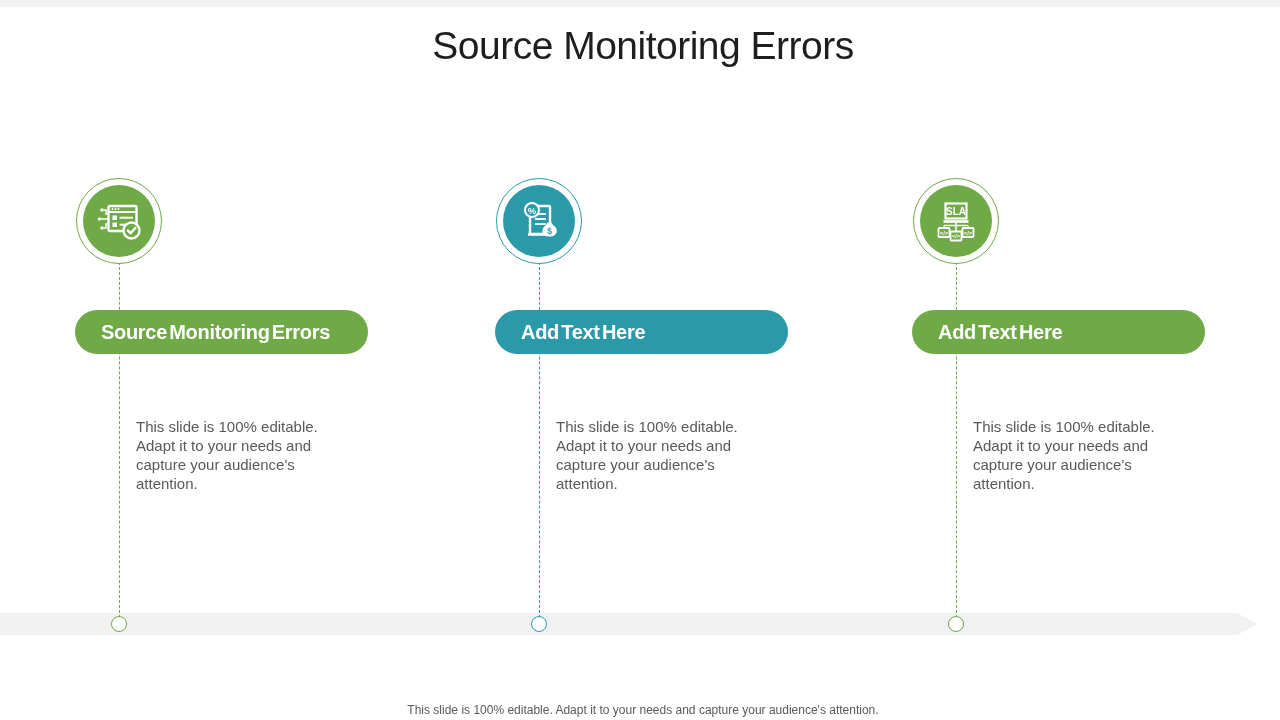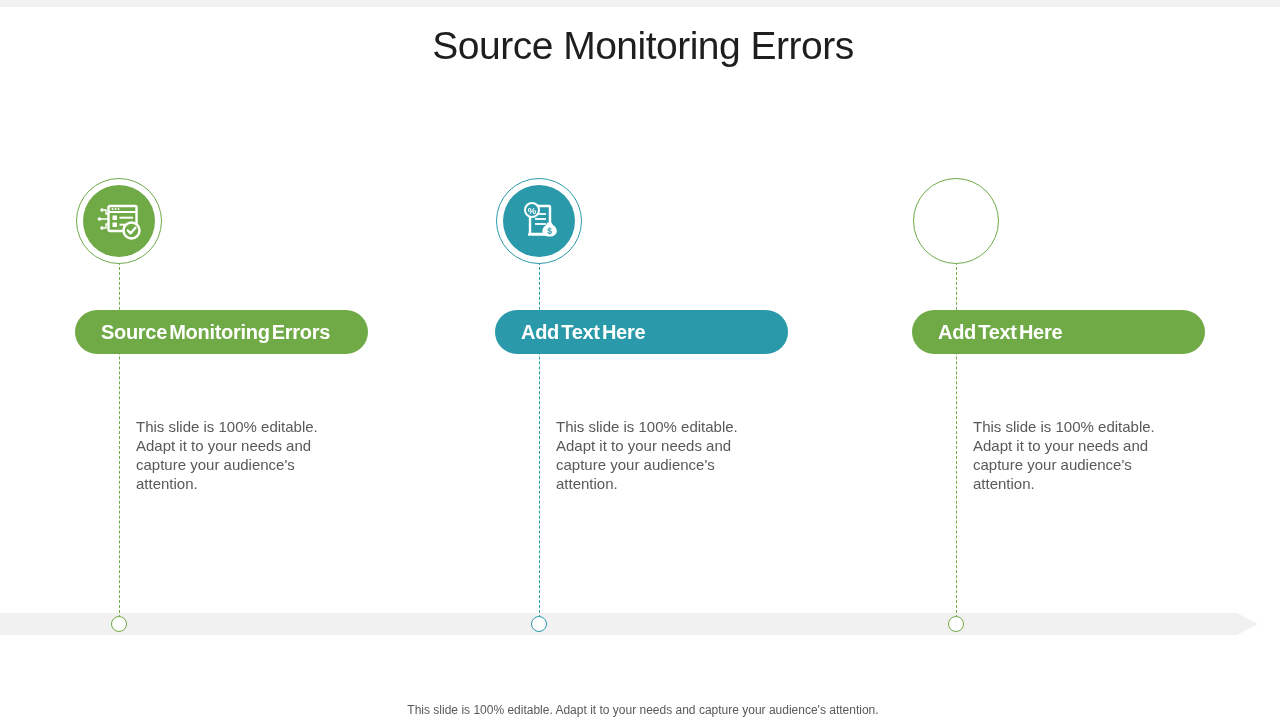--- a/index.html
+++ b/index.html
@@ -118,20 +118,34 @@
       </svg>
     </div>
     <div class="pill">Add Text Here</div>
     <div class="desc">This slide is 100% editable. Adapt it to your needs and capture your audience's attention.</div>
     <div class="node"></div>
   </div>
 
   <div class="column col-3 accent-green">
     <div class="dash-line"></div>
     <div class="icon-ring"></div>
+    <div class="icon-circle">
+      <svg width="48" height="48" viewBox="0 0 48 48">
+        <rect x="13.5" y="6.5" width="21" height="15" fill="none" stroke="#fff" stroke-width="2.2"></rect>
+        <text x="24" y="18" font-size="10" font-weight="bold" fill="#fff" text-anchor="middle" font-family="Liberation Sans, sans-serif">SLA</text>
+        <path d="M11.5 24.5 H36.5" stroke="#fff" stroke-width="2.6"></path>
+        <path d="M24 26 V28.5 M12 28.5 H36 M12 28.5 V31 M36 28.5 V31 M24 28.5 V34" stroke="#fff" stroke-width="1.5" fill="none"></path>
+        <rect x="6.5" y="31" width="11" height="9" rx="1" fill="none" stroke="#fff" stroke-width="1.8"></rect>
+        <text x="12" y="37.6" font-size="6" font-weight="bold" fill="#fff" text-anchor="middle" font-family="Liberation Sans, sans-serif">&lt;/&gt;</text>
+        <rect x="18.5" y="34.5" width="11" height="9" rx="1" style="fill:var(--accent)" stroke="#fff" stroke-width="1.8"></rect>
+        <text x="24" y="41.1" font-size="6" font-weight="bold" fill="#fff" text-anchor="middle" font-family="Liberation Sans, sans-serif">&lt;/&gt;</text>
+        <rect x="30.5" y="31" width="11" height="9" rx="1" fill="none" stroke="#fff" stroke-width="1.8"></rect>
+        <text x="36" y="37.6" font-size="6" font-weight="bold" fill="#fff" text-anchor="middle" font-family="Liberation Sans, sans-serif">&lt;/&gt;</text>
+      </svg>
+    </div>
     <div class="pill">Add Text Here</div>
     <div class="desc">This slide is 100% editable. Adapt it to your needs and capture your audience's attention.</div>
     <div class="node"></div>
   </div>
 
   <div class="footer">This slide is 100% editable. Adapt it to your needs and capture your audience's attention.</div>
 
 </div>
 
 </body></html>

